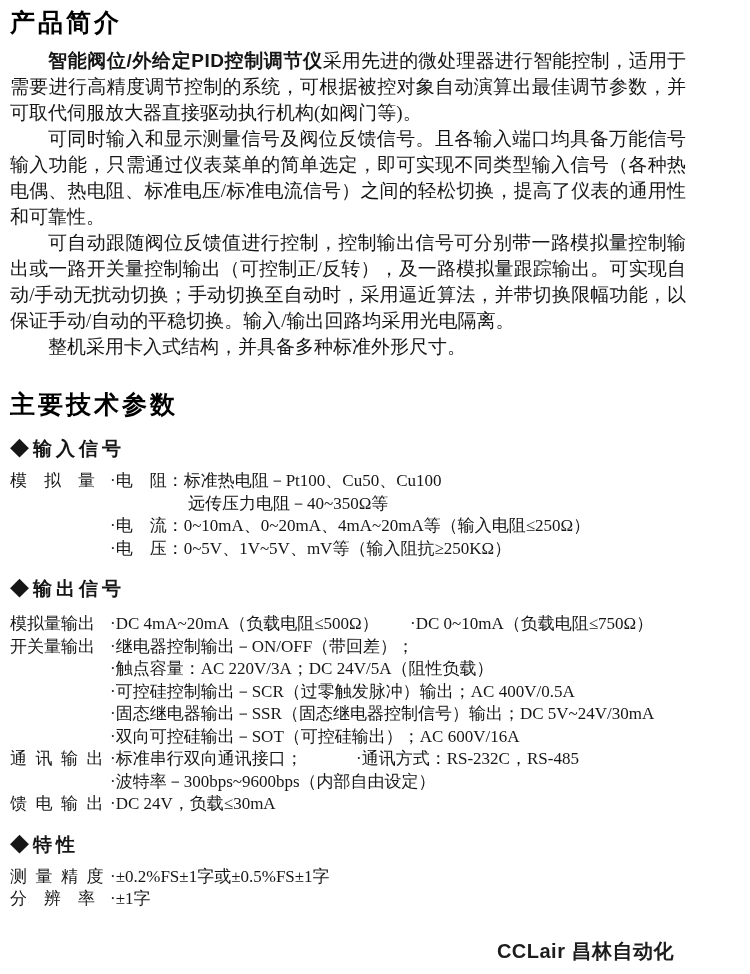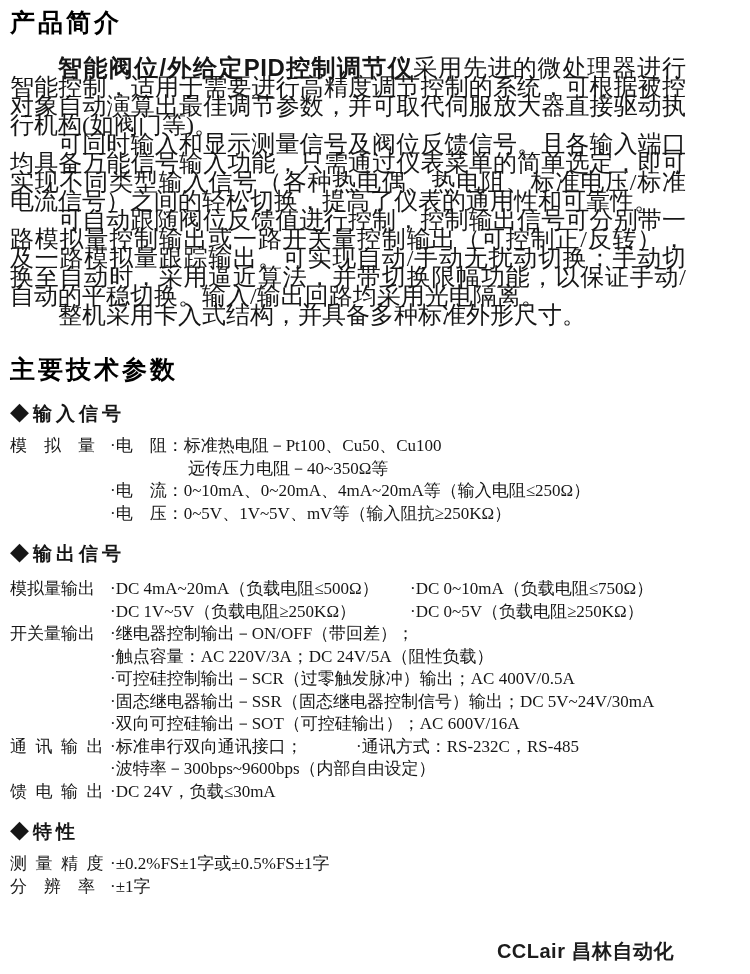--- a/index.html
+++ b/index.html
@@ -20,23 +20,23 @@
     font-family: "Liberation Sans", sans-serif;
     font-size: 25px;
     font-weight: bold;
     letter-spacing: 3px;
     color: #000;
     line-height: 32px;
     margin: 0;
   }
   .h-title.second { margin-top: 28px; }
   .intro {
-    margin-top: 20px;
-    font-size: 24px;
-    line-height: 19px;
+    margin-top: 10px;
+    font-size: 19px;
+    line-height: 26px;
     text-align: justify;
   }
   .intro p { margin: 0; text-indent: 2em; }
   .intro .lead {
     font-family: "Liberation Sans", sans-serif;
     font-weight: bold;
     letter-spacing: 0.5px;
   }
   .sec-head {
     font-size: 19px;
@@ -110,24 +110,20 @@
   <div class="sec-head">◆输出信号</div>
 
   <div class="spec-block tight">
     <div class="row">
       <span class="lbl">模拟量输出</span>
       <div class="content">
         <div class="ln two">
           <span class="c1 w300">·DC 4mA~20mA（负载电阻≤500Ω）</span>
           <span class="c2">·DC 0~10mA（负载电阻≤750Ω）</span>
         </div>
-        <div class="ln two">
-          <span class="c1 w300">·DC 1V~5V（负载电阻≥250KΩ）</span>
-          <span class="c2">·DC 0~5V（负载电阻≥250KΩ）</span>
-        </div>
       </div>
     </div>
 
     <div class="row">
       <span class="lbl">开关量输出</span>
       <div class="content">
         <div class="ln">·继电器控制输出－ON/OFF（带回差）；</div>
         <div class="ln">·触点容量：AC 220V/3A；DC 24V/5A（阻性负载）</div>
         <div class="ln">·可控硅控制输出－SCR（过零触发脉冲）输出；AC 400V/0.5A</div>
         <div class="ln">·固态继电器输出－SSR（固态继电器控制信号）输出；DC 5V~24V/30mA</div>

